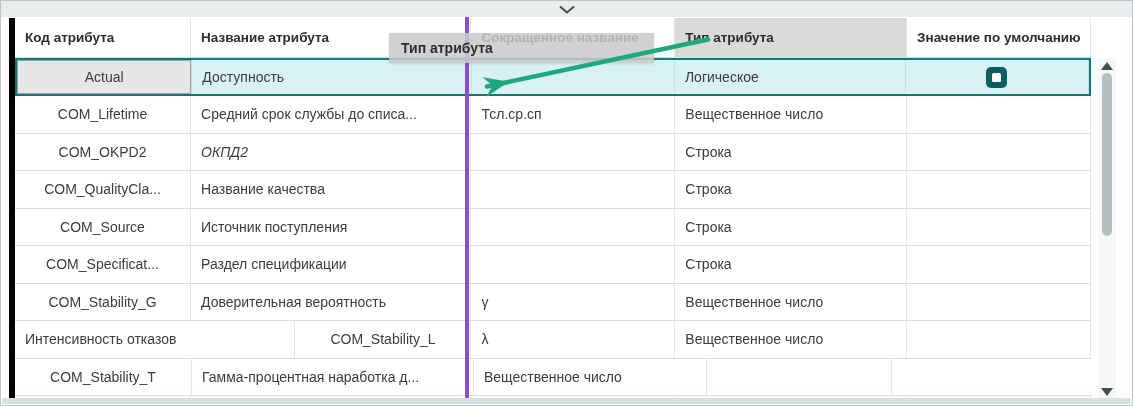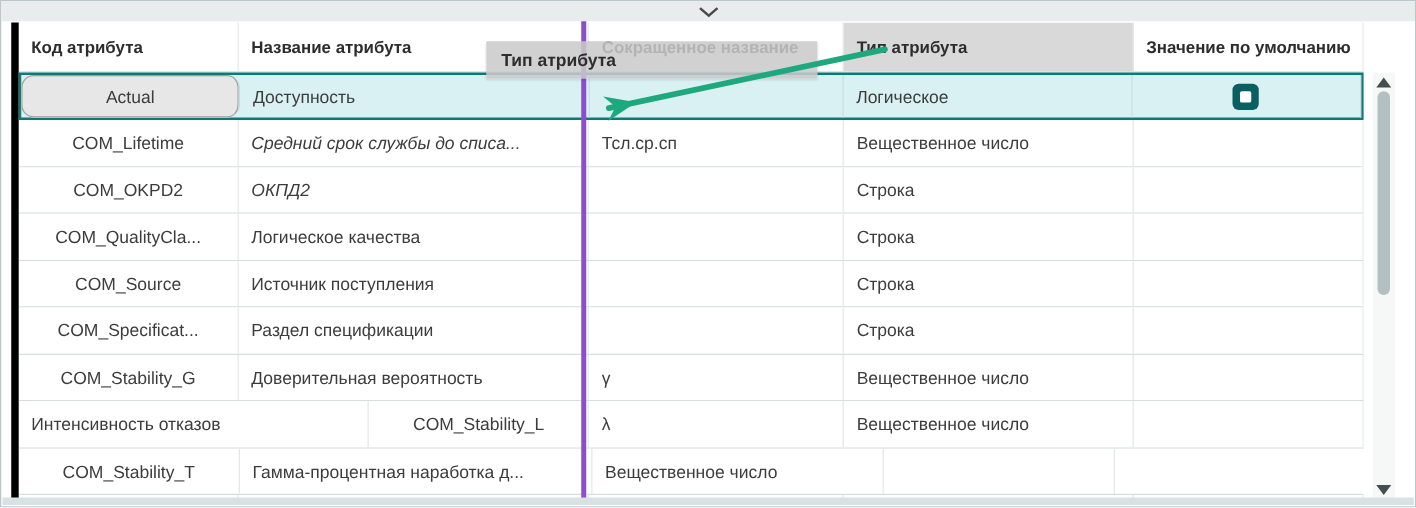--- a/index.html
+++ b/index.html
@@ -64,47 +64,47 @@
   <div class="grid">
     <div class="header" id="header">
         <div class="hcell" style="width: 177px;">Код атрибута</div>
         <div class="hcell" style="width: 282px;">Название атрибута</div>
         <div class="hcell" style="width: 205px;">Сокращенное название</div>
         <div class="hcell dragged" style="width: 233px;">Тип атрибута</div>
         <div class="hcell" style="width: 185px;">Значение по умолчанию</div>
       </div>
     <div class="rows" id="rows">
         <div class="row selected">
-          <div class="cell c0" style="width: 177px; border-radius: 10px;">Actual</div>
+          <div class="cell c0" style="width: 177px;">Actual</div>
           <div class="cell c1" style="width: 282px;">Доступность</div>
           <div class="cell c2" style="width: 205px;"></div>
           <div class="cell c3" style="width: 233px;">Логическое</div>
           <div class="cell c4" style="width: 185px;">
             <div class="bool-icon">
               <div class="inner"></div>
             </div>
           </div>
         </div>
         <div class="row">
           <div class="cell c0" style="width: 177px;">COM_Lifetime</div>
-          <div class="cell c1" style="width: 282px; font-style: italic;">Средний срок службы до списа...</div>
+          <div class="cell c1" style="width: 282px;">Средний срок службы до списа...</div>
           <div class="cell c2" style="width: 205px;">Тсл.ср.сп</div>
           <div class="cell c3" style="width: 233px;">Вещественное число</div>
           <div class="cell c4" style="width: 185px;"></div>
         </div>
         <div class="row">
           <div class="cell c0" style="width: 177px;">COM_OKPD2</div>
           <div class="cell c1" style="width: 282px; font-style: italic;">ОКПД2</div>
           <div class="cell c2" style="width: 205px;"></div>
           <div class="cell c3" style="width: 233px;">Строка</div>
           <div class="cell c4" style="width: 185px;"></div>
         </div>
         <div class="row">
           <div class="cell c0" style="width: 177px;">COM_QualityCla...</div>
-          <div class="cell c1" style="width: 282px;">Логическое качества</div>
+          <div class="cell c1" style="width: 282px;">Название качества</div>
           <div class="cell c2" style="width: 205px;"></div>
           <div class="cell c3" style="width: 233px;">Строка</div>
           <div class="cell c4" style="width: 185px;"></div>
         </div>
         <div class="row">
           <div class="cell c0" style="width: 177px; text-align: right;">COM_Source</div>
           <div class="cell c1" style="width: 282px;">Источник поступления</div>
           <div class="cell c2" style="width: 205px;"></div>
           <div class="cell c3" style="width: 233px;">Строка</div>
           <div class="cell c4" style="width: 185px;"></div>

